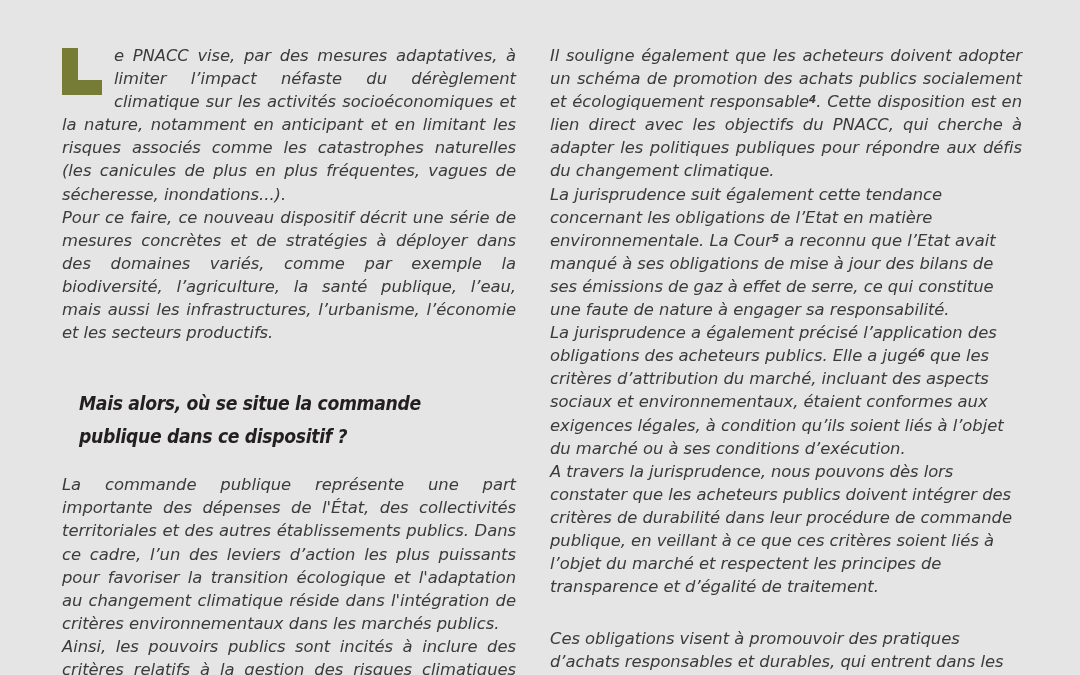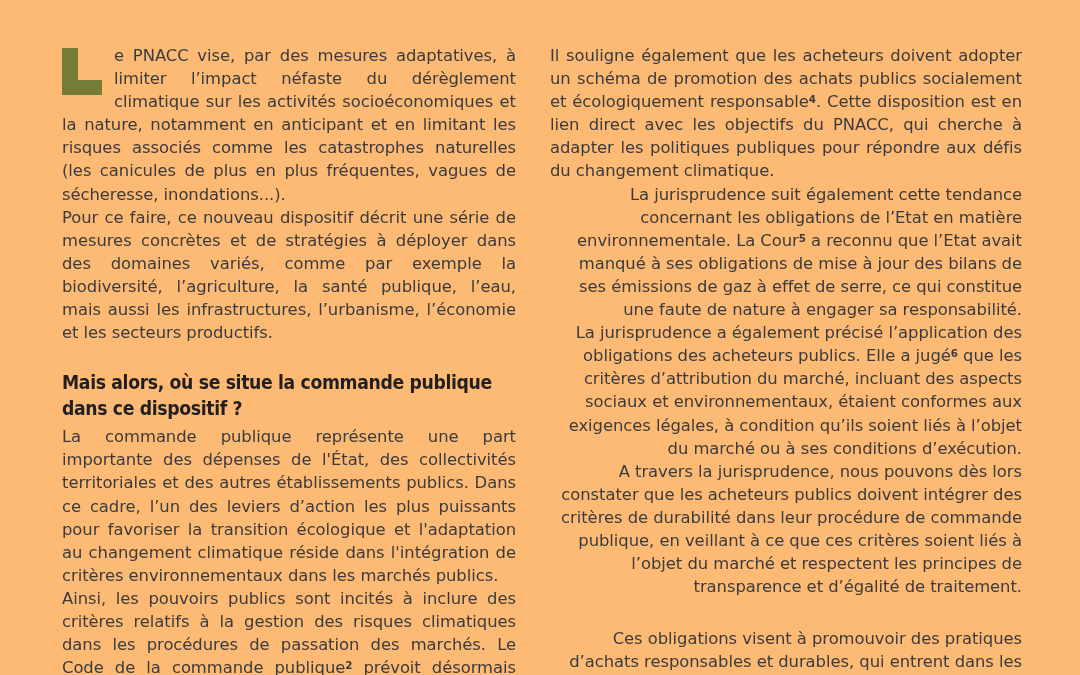--- a/index.html
+++ b/index.html
@@ -48,21 +48,21 @@
     line-height: 23.1px;
     text-align: justify;
     font-weight: 400;
     letter-spacing: -0.05px;
     -webkit-font-smoothing: antialiased;
   }
   p.body + p.body {
     margin-top: 0;
   }
   p.body.ragged {
-    text-align: right;
+    text-align: left;
   }
 
   
   .dropcap-para {
     position: relative;
   }
   .dropcap {
     float: left;
     width: 40px;
     height: 47px;
@@ -85,45 +85,45 @@
     position: absolute;
     left: 0;
     bottom: 0;
     width: 40px;
     height: 15px;
     background: var(--accent, #767b35);
   }
 
   
   h2.section-heading {
-    margin: 0;
+    margin: 17px;
     color: #231f20;
     font-family: "DejaVu Sans", "Liberation Sans", sans-serif;
     font-weight: 700;
     font-size: 19.2px;
-    line-height: 26px;
+    line-height: 33px;
     letter-spacing: -0.35px;
     font-stretch: condensed;
     -webkit-font-smoothing: antialiased;
   }
   .spacer-before-heading { height: 26px; }
   .spacer-after-heading { height: 3px; }
 
   sup.fn {
     font-size: 0.63em;
     vertical-align: 0.42em;
     line-height: 0;
     font-weight: 600;
   }
   .clearfix::after { content: ""; display: block; clear: both; }
 </style>
 </head>
 <body>
 
-<div class="page" style="background: #fdba74;">
+<div class="page" style="background: #e5e5e5; font-style: italic;">
   <div class="columns">
 
     <div class="column left">
       <div class="col-inner">
 
         <div class="dropcap-para clearfix">
           <span class="dropcap" style="--accent: #767b35;">
             
           </span>
           <p class="body" style="color: rgb(59, 59, 61);">e PNACC vise, par des mesures adaptatives, à limiter l’impact néfaste du dérèglement climatique sur les activités socioéconomiques et la nature, notamment en anticipant et en limitant les risques associés comme les catastrophes naturelles (les canicules de plus en plus fréquentes, vagues de sécheresse, inondations...).</p>

